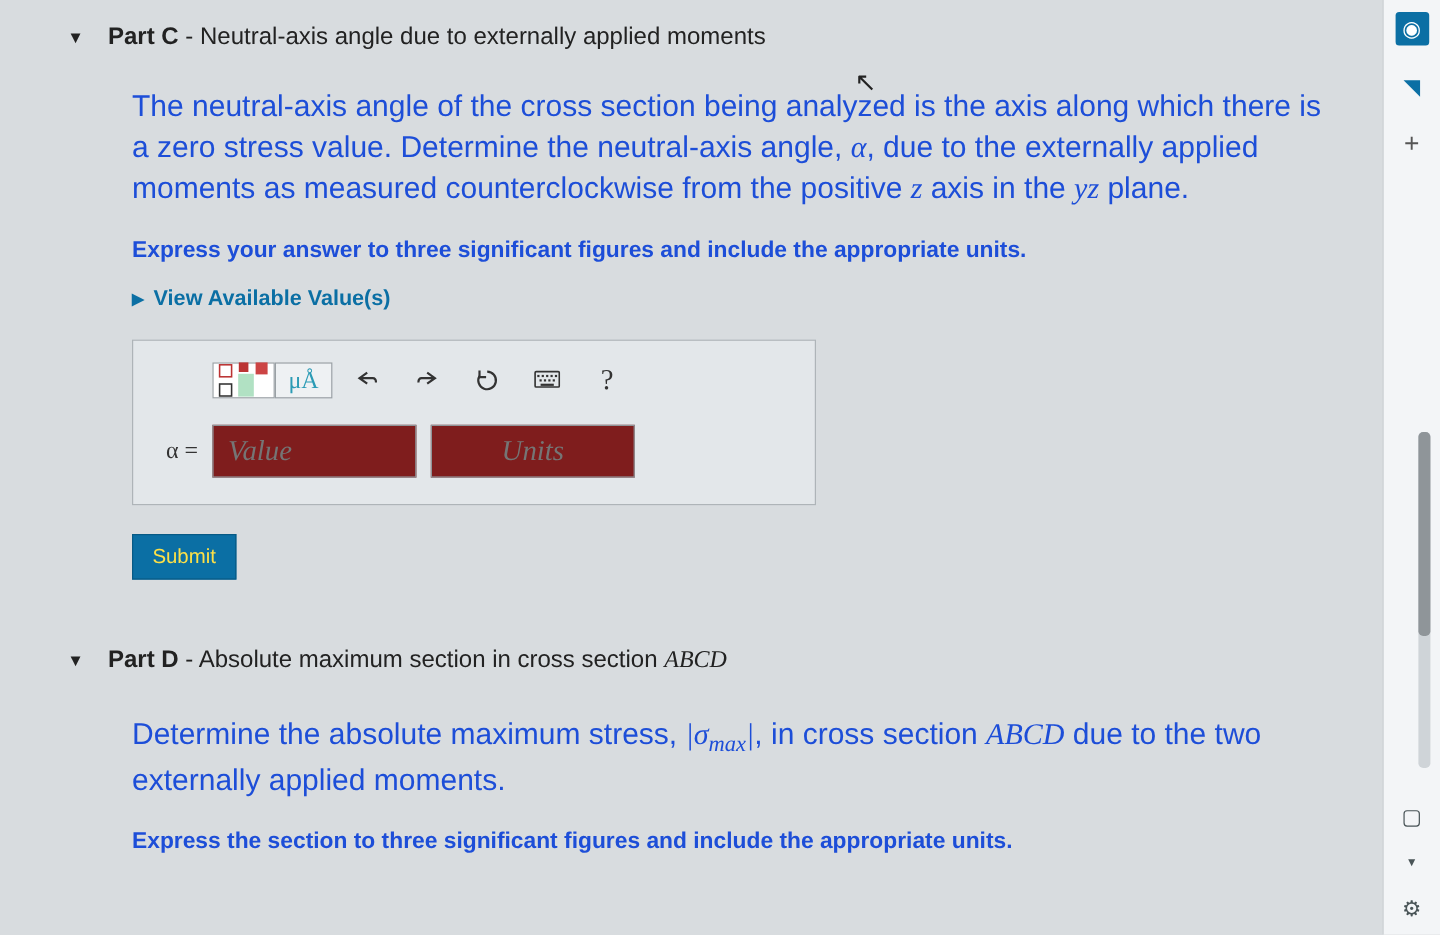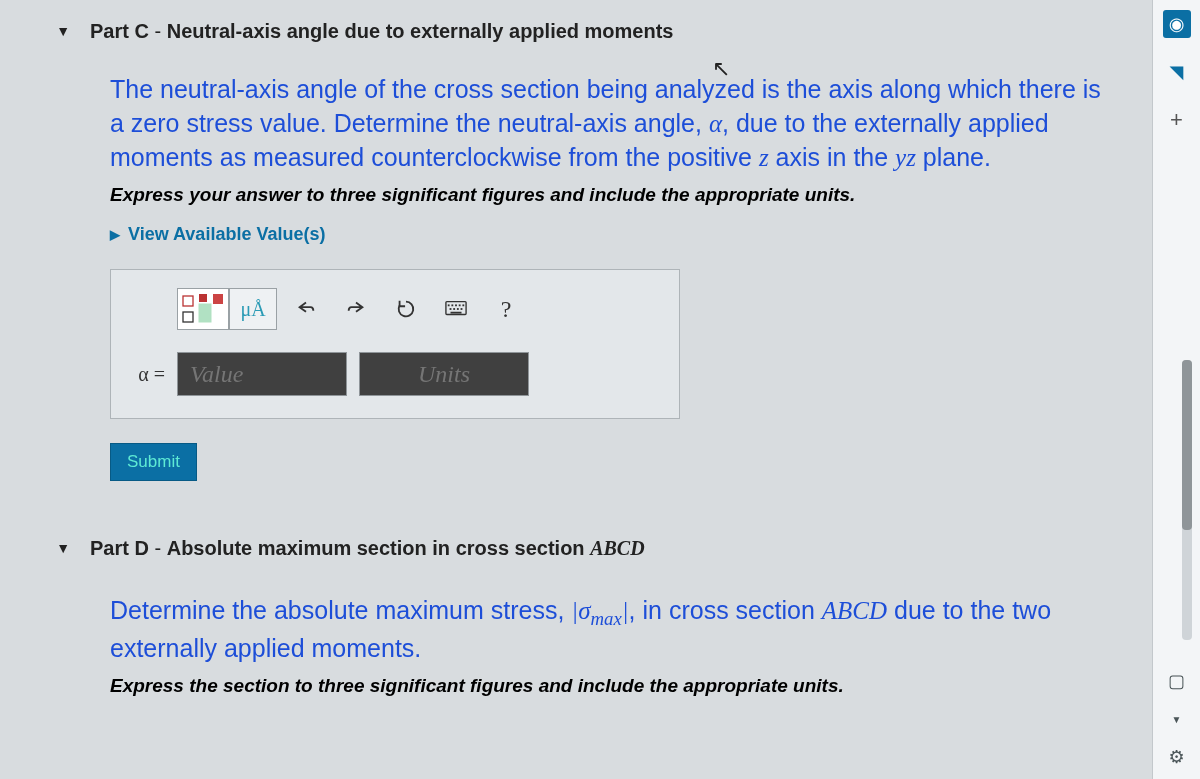--- a/index.html
+++ b/index.html
@@ -29,38 +29,37 @@
     margin-top: 3px;
     width: 50px;
     text-align: right;
     cursor: pointer;
   }
   .part-title {
     font-size: 20px;
     color: #222;
   }
   .part-title .bold { font-weight: bold; }
-  .part-title .sub { font-weight: bold; }
+  .part-title .sub { font-weight: normal; }
   .content-block {
     margin-left: 90px;
     margin-top: 30px;
   }
   .desc {
     color: #1d4ed8;
     font-size: 25px;
     line-height: 1.35;
     max-width: 1010px;
   }
   .italic { font-style: italic; font-family: 'Times New Roman', serif; }
   .instruction {
-    color: #000000;
+    color: #1d4ed8;
     font-size: 19px;
     font-weight: bold;
-    margin-top: 10px;
-    font-style: italic;
+    margin-top: 24px;
   }
   .hints-toggle {
     color: #0b6fa4;
     font-weight: bold;
     font-size: 18px;
     margin-top: 18px;
     cursor: pointer;
     display: inline-flex;
     align-items: center;
     gap: 8px;
@@ -75,21 +74,21 @@
   }
   .toolbar {
     display: flex;
     align-items: center;
     gap: 0;
     margin-left: 48px;
     margin-bottom: 22px;
   }
   .tb-btn {
     border: 1px solid #9aa1a5;
-    height: 42px;
+    height: 30px;
     display: inline-flex;
     align-items: center;
     justify-content: center;
     background: #eef1f3;
     cursor: pointer;
     font-size: 18px;
     color: #333;
   }
   .tb-template {
     width: 52px;
@@ -115,34 +114,34 @@
   }
   .alpha-lbl {
     font-family: 'Times New Roman', serif;
     font-size: 20px;
     color: #333;
     width: 36px;
     text-align: right;
   }
   .ans-input {
     border: 1px solid #8f9599;
-    background: #404040;
+    background: #7f1d1d;
     height: 44px;
     font-family: 'Times New Roman', serif;
     font-style: italic;
     font-size: 24px;
     color: #98a6ac;
     padding: 0 12px;
   }
   .val-input { width: 170px; }
   .unit-input { width: 170px; text-align: center; }
   .submit-btn {
     margin-top: 24px;
     background: #0b6fa4;
-    color: #5eead4;
+    color: #fde047;
     border: 1px solid #075a85;
     padding: 8px 16px;
     font-size: 17px;
     cursor: pointer;
   }
   .part-d-title { margin-top: 56px; }
   .desc-d { margin-top: 34px; }
   .sigma { font-style: italic; font-family:'Times New Roman',serif; }
   .sub-max { font-size: 0.75em; vertical-align: sub; text-align: right; }
 

